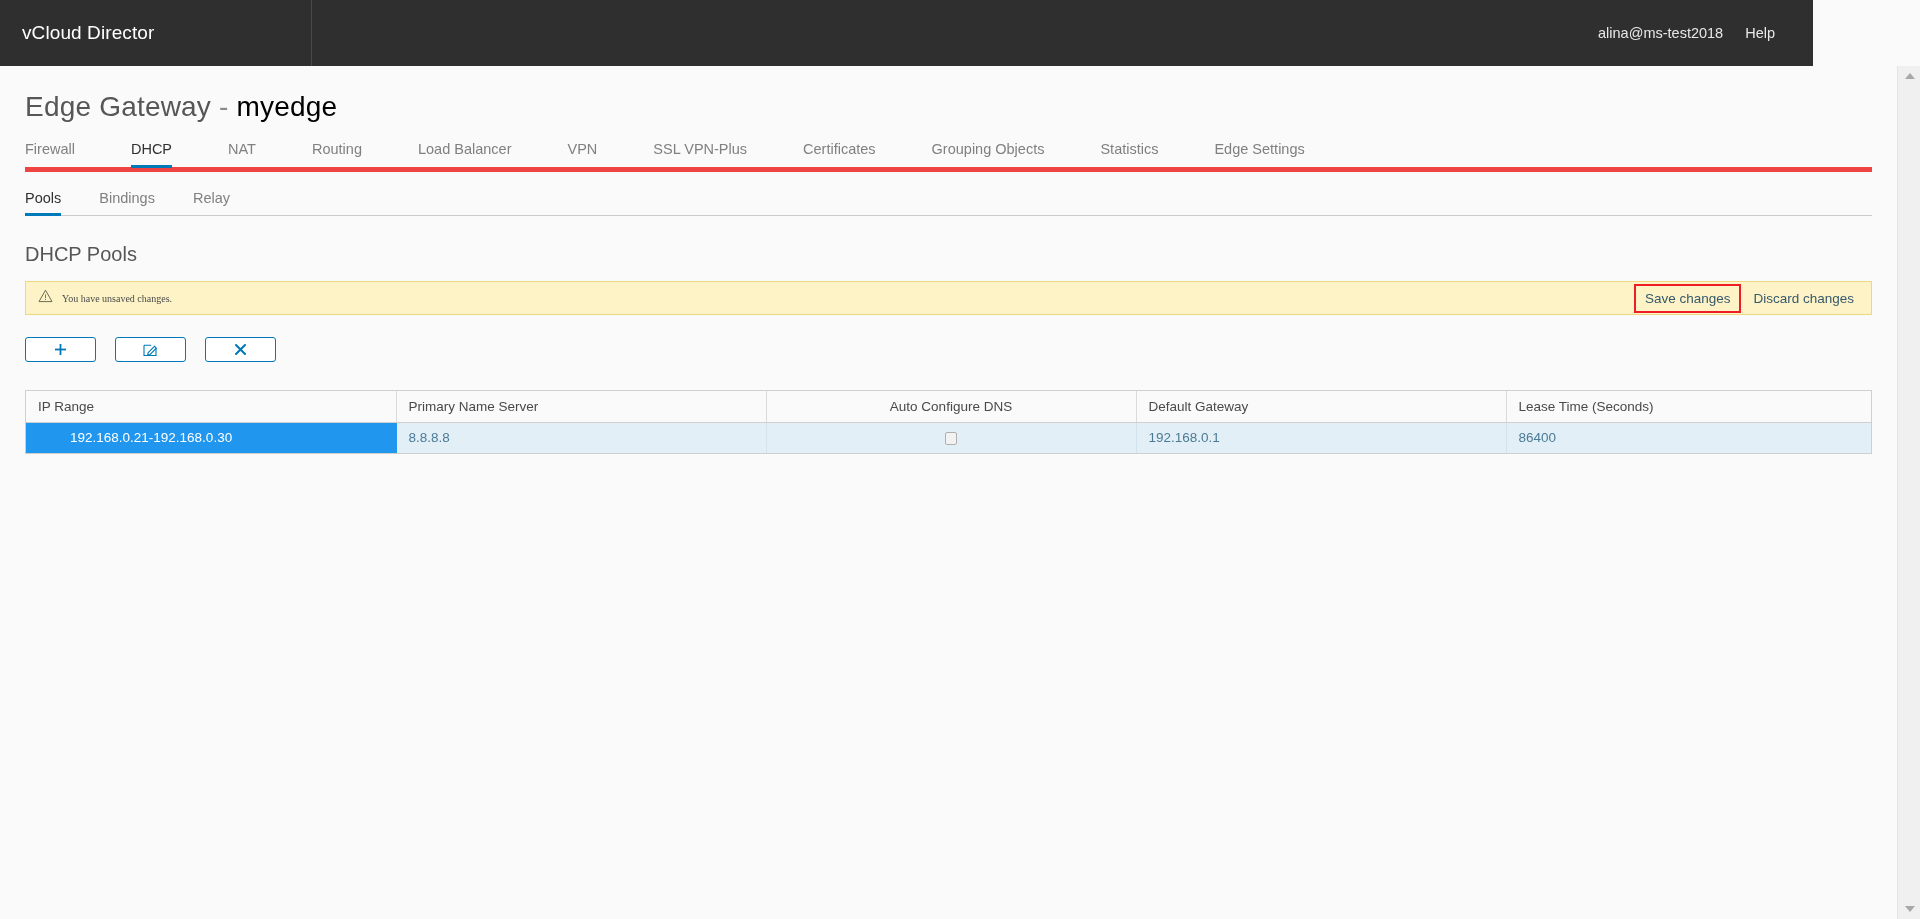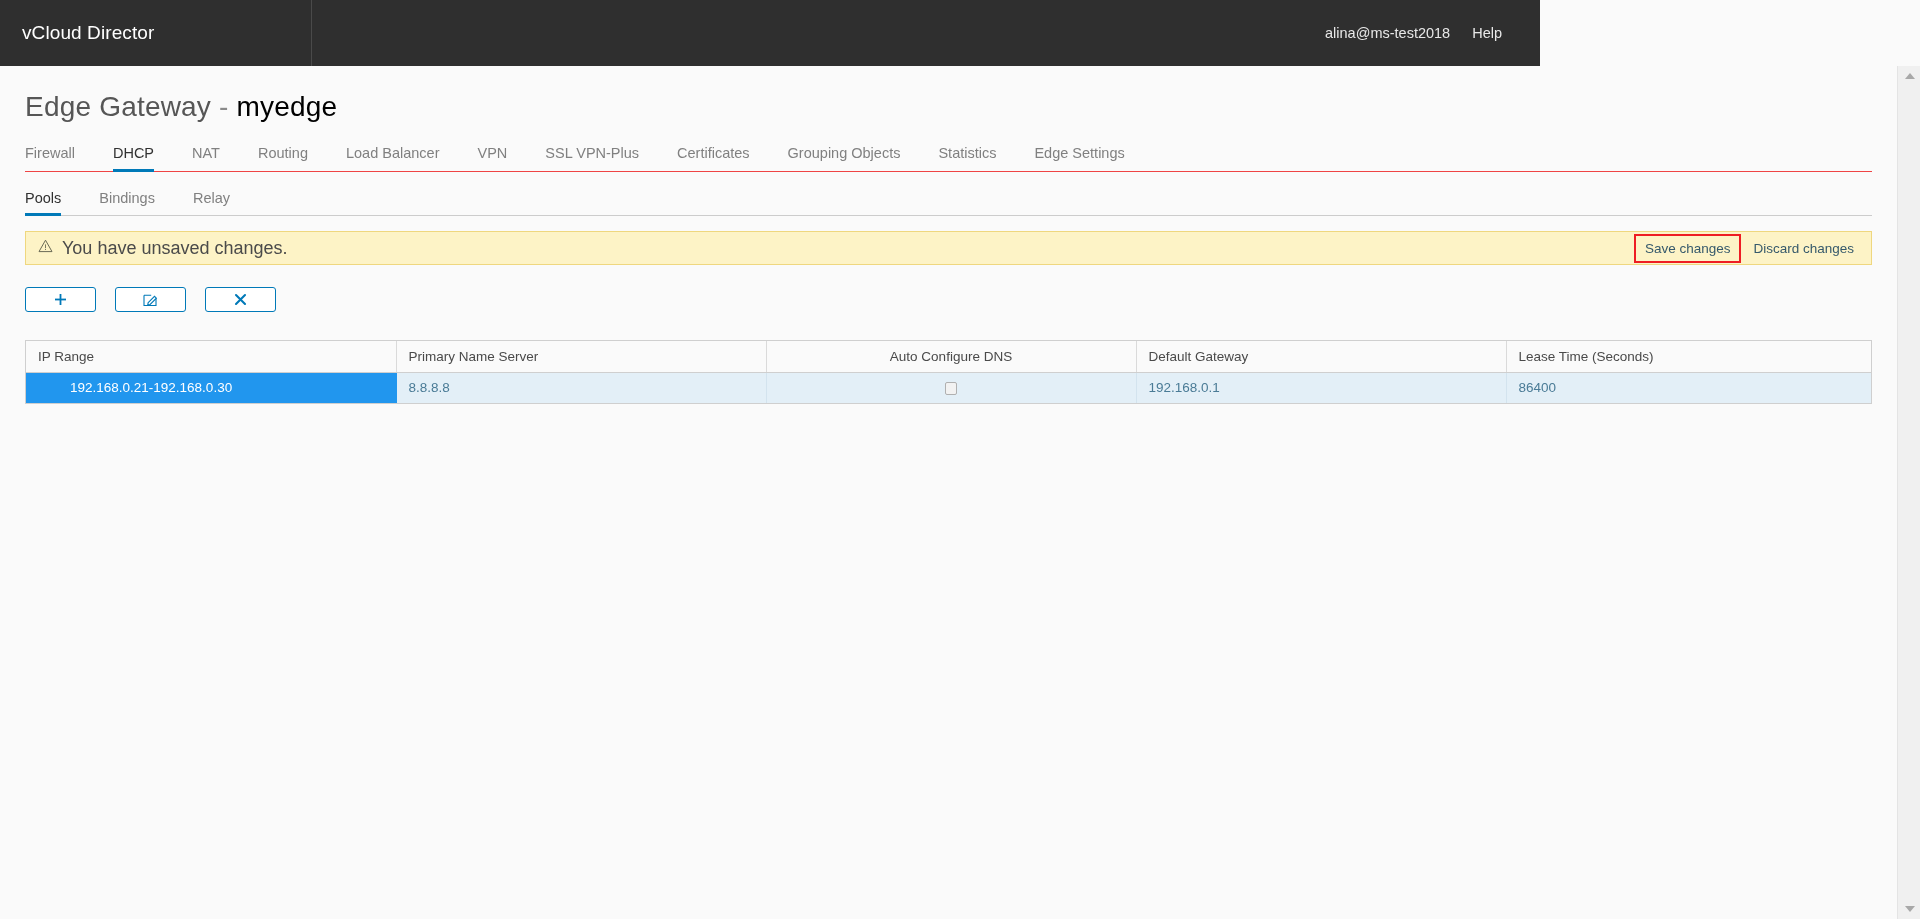--- a/index.html
+++ b/index.html
@@ -10,21 +10,21 @@
     overflow: hidden;
     background: #fafafa;
     font-family: "Liberation Sans", sans-serif;
     -webkit-font-smoothing: antialiased;
   }
 
   
   .topbar {
     position: absolute;
     top: 0; left: 0;
-    width: 1540px;
+    width: 1813px;
     height: 66px;
     background: #2f2f2f;
     display: flex;
     align-items: center;
   }
   .topbar-brand-wrap {
     width: 312px;
     height: 66px;
     display: flex;
     align-items: center;
@@ -68,24 +68,25 @@
     color: #565656;
     padding: 25px 0 0 25px;
     letter-spacing: 0.2px;
   }
   .page-title .sep { color: #8a8a8a; }
   .page-title .edgename { color: #000000; }
 
   
   .tabs-main {
     margin: 19px 25px 4px 25px;
-    border-bottom: 1px solid #ef4444;
+    border-bottom: 5px solid #ef4444;
     display: flex;
     align-items: flex-end;
     height: 30px;
+    gap: 18px;
   }
   .tab {
     font-size: 14.5px;
     color: #808080;
     padding: 0 0 8px 0;
     margin-right: 38px;
     cursor: pointer;
     border-bottom: 3px solid transparent;
     white-space: nowrap;
     position: relative;
@@ -137,22 +138,23 @@
     display: flex;
     align-items: center;
     padding: 0 8px 0 12px;
   }
   .alert-left {
     display: flex;
     align-items: center;
     gap: 9px;
   }
   .alert-msg {
-    font-size: 18px;
+    font-size: 10px;
     color: #4a4a4a;
+    font-family: Liberation Serif, serif;
   }
   .alert-actions {
     margin-left: auto;
     display: flex;
     align-items: center;
     gap: 5px;
   }
   .alert-btn {
     font-size: 13.5px;
     color: #36596b;
@@ -344,20 +346,21 @@
     <div class="tab">Statistics</div>
     <div class="tab">Edge Settings</div>
   </nav>
 
   <nav class="tabs-sub">
     <div class="subtab active">Pools</div>
     <div class="subtab">Bindings</div>
     <div class="subtab">Relay</div>
   </nav>
 
+  <h2 class="section-title">DHCP Pools</h2>
 
   <div class="alert">
     <div class="alert-left">
       <span>
         <svg width="15" height="14" viewBox="0 0 15 14" aria-hidden="true">
           <path d="M7.5 1.2 L14 12.6 L1 12.6 Z" fill="none" stroke="#6a6a55" stroke-width="1"></path>
           <rect x="7.05" y="5.4" width="0.9" height="3.8" fill="#6a6a55"></rect>
           <rect x="7.05" y="10" width="0.9" height="1" fill="#6a6a55"></rect>
         </svg>
       </span>

